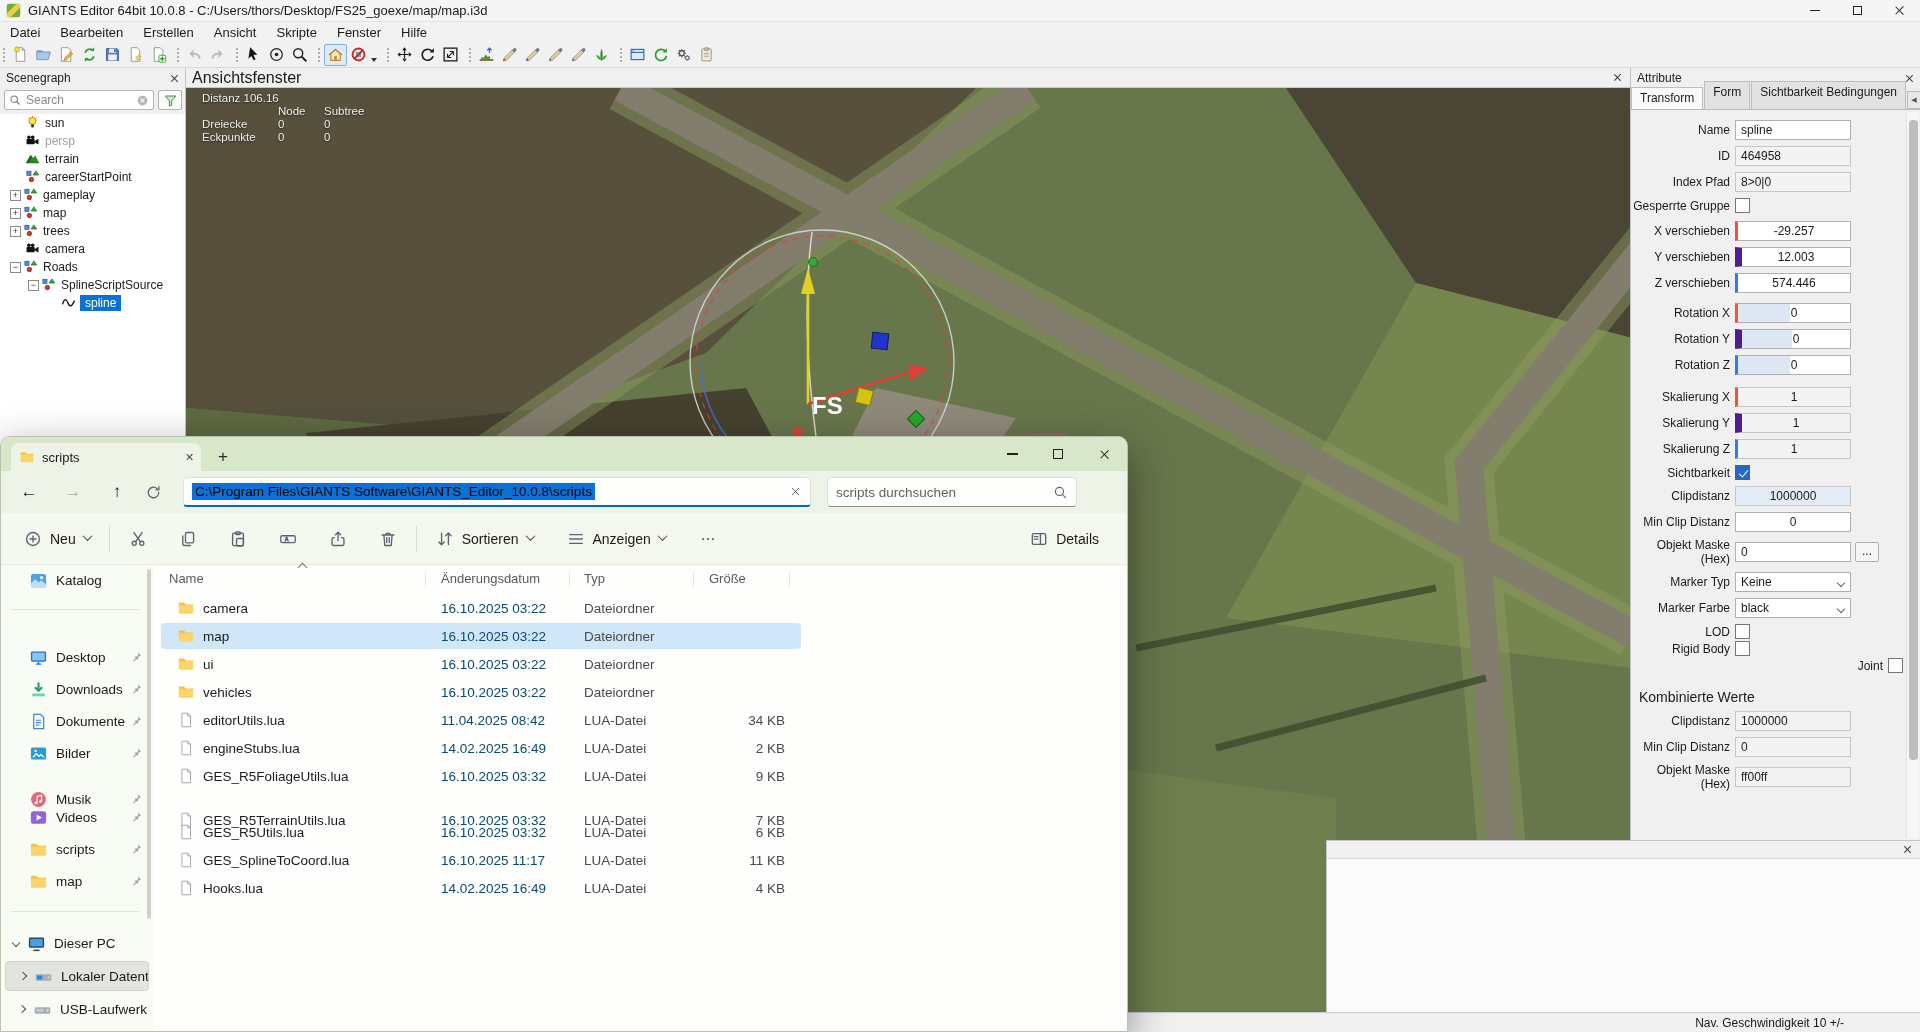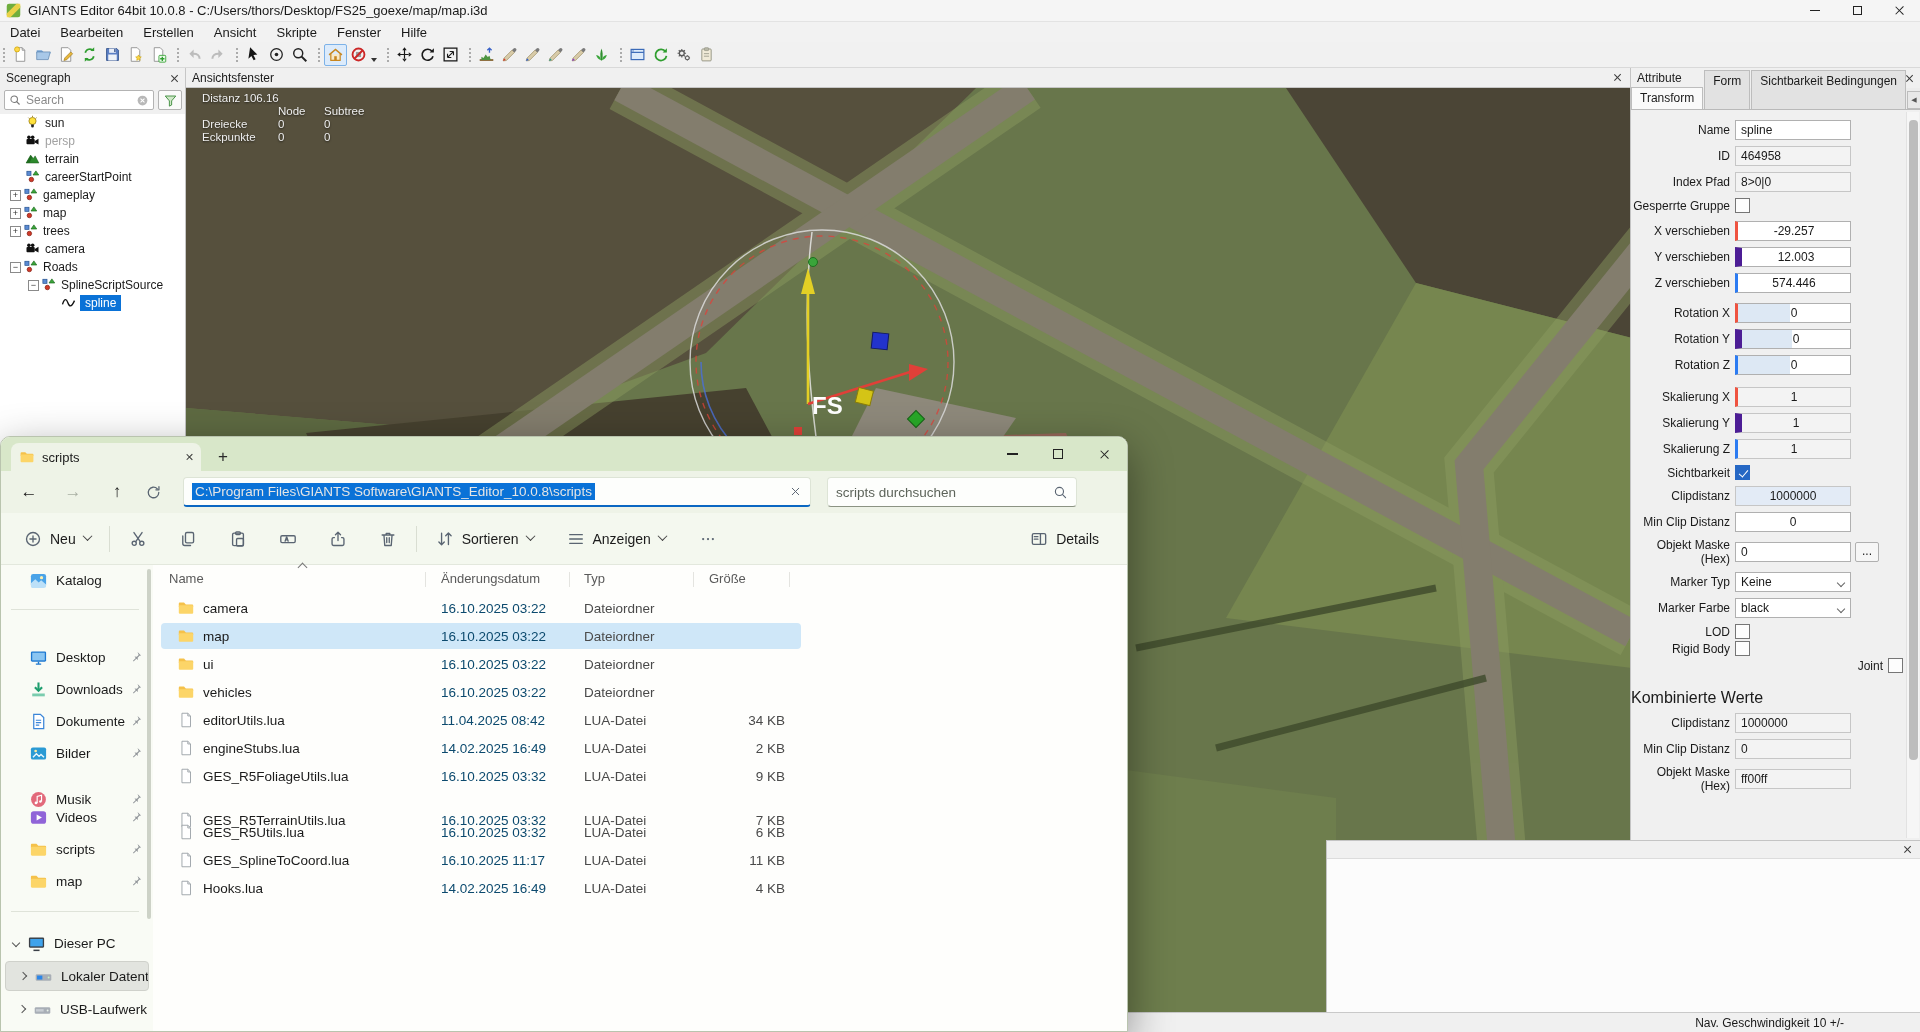--- a/index.html
+++ b/index.html
@@ -38,71 +38,71 @@
 #sg-tree{position:absolute;left:0;top:46px;width:185px;bottom:0;background:#fff;overflow:hidden}
 .sg-row{height:18px;display:flex;align-items:center;font-size:12px;white-space:nowrap}
 .sg-exp{width:11px;height:11px;border:1px solid #8a8a8a;background:#fff;font-size:9px;line-height:8px;text-align:center;color:#333;flex:none}
 .sg-gap{width:13px;flex:none}
 .sg-ico{width:16px;height:16px;margin-left:2px;flex:none}
 .sg-label{margin-left:4px}
 .sg-label.dim{color:#a2a2a2}
 .sg-label.sel{background:#0a72d7;color:#fff;padding:1px 5px;margin-left:3px}
 
 #viewport{position:absolute;left:186px;top:68px;width:1446px;height:944px;background:#6b7950}
-#vp-header{position:absolute;left:0;top:0;width:100%;height:20px;background:#f0f0f0;border-bottom:1px solid #c6c6c6;display:flex;align-items:center;padding:0 6px;font-size:12px}
+#vp-header{position:absolute;left:0;top:0;width:100%;height:20px;background:#f0f0f0;border-bottom:1px solid #c6c6c6;display:flex;align-items:center;padding:0 6px;font-size:16px}
 #vp-header .x-btn{margin-left:auto;margin-right:4px}
 #vp-canvas{position:absolute;left:0;top:20px;width:1446px;height:924px;overflow:hidden}
 #vp-info{position:absolute;left:16px;top:4px;color:#eee;text-shadow:0 1px 2px rgba(0,0,0,.6);font-size:11.5px;line-height:13px}
 .vp-cols{display:flex}
 .vp-c1{width:76px}.vp-c2{width:46px}.vp-c3{width:60px}
 
 #attrpanel{position:absolute;left:1630px;top:68px;width:290px;height:772px;background:#f0f0f0;border-left:1px solid #c4c4c4}
 #attr-tabs{position:absolute;left:0;top:20px;width:100%;height:22px;display:flex;align-items:flex-end;border-bottom:1px solid #b9b9b9;background:#ececec}
-.attr-tab{height:39px;padding:3px 8px 0;font-size:12px;border:1px solid #bdbdbd;border-bottom:none;background:#e2e2e2;margin-right:1px;white-space:nowrap}
+.attr-tab{height:28px;padding:3px 8px 0;font-size:12px;border:1px solid #bdbdbd;border-bottom:none;background:#e2e2e2;margin-right:1px;white-space:nowrap}
 .attr-tab.active{background:#fafafa;height:22px}
 .tab-arrows{margin-left:auto;display:flex}
 .tab-arrow{width:14px;height:18px;border:1px solid #bdbdbd;background:#e8e8e8;font-size:7px;display:flex;align-items:center;justify-content:center;color:#555}
 #attr-rows{position:absolute;left:0;top:42px;width:272px;bottom:0;padding-top:10px;overflow:hidden}
 .attr-row{display:flex;align-items:center;margin-bottom:6px}
 .attr-label{width:104px;text-align:right;padding-right:5px;font-size:12px;flex:none}
 .fld{position:relative;width:116px;height:20px;border:1px solid #b0b0b0;background:#fff;font-size:12px;display:flex;align-items:center;padding:0 5px;white-space:nowrap;overflow:hidden}
 .fld.center{justify-content:center}
 .fld.ro{background:#f3f3f3;border-color:#c6c6c6}
 .fld.spin{background:linear-gradient(to right,#dde8f4 0 46%,#ffffff 46%)}
 .fld.hilite{background:#e3ebf6}
 .fld.bx{border-left:3px solid #ef5340}
 .fld.by{border-left:7px solid #4c1d95}
 .fld.bz{border-left:3px solid #2b7bf2}
 .fld .dd-chev{position:absolute;right:6px;top:7px;width:6px;height:6px;border-right:1.4px solid #666;border-bottom:1.4px solid #666;transform:rotate(45deg)}
 .dots-btn{width:24px;height:20px;margin-left:4px;border:1px solid #b0b0b0;background:#f6f6f6;border-radius:2px;font-size:12px;text-align:center;line-height:16px}
 .cb{width:15px;height:15px;border:1px solid #767676;background:#fdfdfd;position:relative;flex:none}
 .cb.checked{background:#2567c4;border-color:#2567c4}
 .cb.checked::after{content:'';position:absolute;left:4.5px;top:1.5px;width:4px;height:8px;border-right:1.8px solid #fff;border-bottom:1.8px solid #fff;transform:rotate(40deg)}
-.attr-section{font-size:16px;margin:4px 0 6px}
+.attr-section{font-size:14px;padding-left:8px;margin:4px 0 6px}
 #attr-scroll{position:absolute;right:1px;top:44px;width:13px;bottom:2px;background:#f6f6f6;border-left:1px solid #e2e2e2}
 #attr-thumb{position:absolute;left:2px;top:8px;width:9px;height:640px;background:#bdbdbd;border-radius:4px}
 
 #dock{position:absolute;left:1326px;top:840px;width:594px;height:172px;background:#fcfcfc;border-left:1px solid #c4c4c4;border-top:1px solid #c4c4c4}
 #dock-header{height:18px;background:#f0f0f0;border-bottom:1px solid #dcdcdc;display:flex;align-items:center;padding:0 8px}
 #statusbar{position:absolute;left:0;top:1012px;width:1920px;height:20px;background:#f0f0f0;border-top:1px solid #c9c9c9;display:flex;align-items:center;justify-content:flex-end;padding-right:76px;font-size:12px}
 
 #explorer{position:absolute;left:0;top:436px;width:1128px;height:596px;border-radius:10px 10px 0 0;overflow:hidden;box-shadow:0 14px 44px rgba(0,0,0,.42);background:#fbfcf8;z-index:50;border:1px solid #b9c4ae}
 #ex-titlebar{position:absolute;left:0;top:0;width:100%;height:34px;background:#d8e7c9}
 #ex-tab{position:absolute;left:10px;top:6px;width:190px;height:28px;background:#eef3e7;border-radius:8px 8px 0 0;display:flex;align-items:center;padding:0 8px;font-size:13px}
 #ex-tab .x-sm{position:relative;width:8px;height:8px;margin-left:auto}
 .x-sm::before,.x-sm::after{content:'';position:absolute;left:3.5px;top:0;width:1.2px;height:8px;background:#333}
 .x-sm::before{transform:rotate(45deg)}.x-sm::after{transform:rotate(-45deg)}
 #ex-newtab{position:absolute;left:212px;top:10px;width:20px;height:20px;font-size:17px;color:#2a2a2a;text-align:center;line-height:19px}
 #ex-winctl{position:absolute;right:0;top:0;height:34px;display:flex}
 #ex-winctl .winbtn{width:46px}
 #ex-addr{position:absolute;left:0;top:34px;width:100%;height:42px;background:#eef3e7;display:flex;align-items:center}
 .nav-btn{width:32px;height:30px;display:flex;align-items:center;justify-content:center;font-size:17px;color:#1c1c1c;margin-left:12px}
 .nav-btn.disabled{color:#a9afa3}
 #ex-addrbox{margin-left:14px;width:628px;height:30px;background:#fdfefc;border:1px solid #dde4d6;border-bottom:2px solid #0a67c2;border-radius:4px;display:flex;align-items:center;padding:0 8px;font-size:13.5px;position:relative}
-#ex-addrbox .selbg{background:#0a72d7;color:#e5e5e5;padding:1px 3px}
+#ex-addrbox .selbg{background:#0a72d7;color:#000000;padding:1px 3px}
 #ex-addr-clear{position:absolute;right:8px}
 #ex-searchbox{margin-left:16px;width:250px;height:30px;background:#fdfefc;border:1px solid #dde4d6;border-bottom:1px solid #8b9383;border-radius:4px;display:flex;align-items:center;padding:0 8px;font-size:13.5px;color:#5d645a}
 #ex-searchbox .ico{margin-left:auto}
 #ex-cmd{position:absolute;left:0;top:76px;width:100%;height:52px;background:#f4f8ef;border-bottom:1px solid #e3e8dd;display:flex;align-items:center;font-size:14px;color:#1b1b1b}
 .cmd-btn{display:flex;align-items:center;padding:6px 8px;border-radius:4px}
 .cmd-ico{width:20px;height:20px;display:flex;align-items:center;justify-content:center}
 .cmd-label{margin-left:7px}
 .cmd-chev{width:7px;height:7px;border-right:1.4px solid #444;border-bottom:1.4px solid #444;transform:rotate(45deg) translate(-1px,-1px);margin-left:8px;margin-top:-3px}
 .cmd-sep{width:1px;height:26px;background:#d9ded2;margin:0 10px}
 #cmd-details{margin-left:auto;margin-right:20px}

